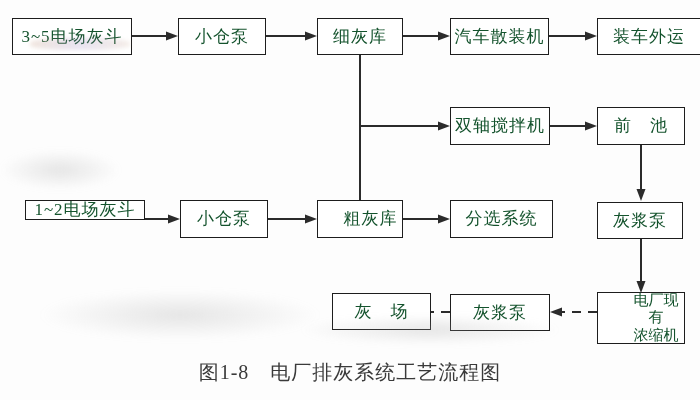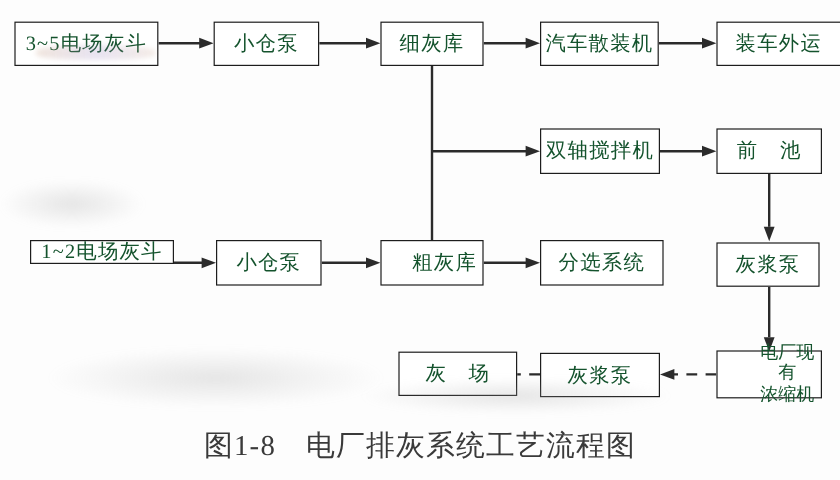--- a/index.html
+++ b/index.html
@@ -12,21 +12,21 @@
     position:absolute;box-sizing:border-box;
     display:flex;align-items:center;justify-content:center;
     border:1.5px solid #1d1d1d;background:#ffffff;
     font-size:17px;color:#14532d;letter-spacing:1px;
     text-align:center;white-space:pre-line;line-height:1.15;
   }
   .node.small{font-size:15px;letter-spacing:0;}
   .connectors{position:absolute;left:0;top:0;width:700px;height:400px;}
   .caption{
     position:absolute;left:150px;top:358px;width:400px;height:28px;
-    line-height:28px;text-align:center;font-size:24px;color:#3a3a3a;
+    line-height:28px;text-align:center;font-size:20px;color:#3a3a3a;
     letter-spacing:1px;
   }
   .smudge{
     position:absolute;border-radius:50%;
     background:radial-gradient(closest-side,rgba(170,170,170,0.28),rgba(170,170,170,0));
     filter:blur(3px);pointer-events:none;
   }
   .smear{
     position:absolute;border-radius:40%;
     background:linear-gradient(90deg,rgba(196,150,120,0.25),rgba(150,130,190,0.22),rgba(196,150,120,0.18));
@@ -113,21 +113,21 @@
   <div class="node" style="left:597px;top:107px;width:88px;height:38px;">前　池</div>
 
   <div class="node" style="left:25px;top:200px;width:120px;height:20px;">1~2电场灰斗</div>
   <div class="node" style="left:180px;top:200px;width:88px;height:38px;">小仓泵</div>
   <div class="node" style="left:317px;top:200px;width:86px;height:38px;padding-left:21px;">粗灰库</div>
   <div class="node" style="left:450px;top:200px;width:103px;height:38px;">分选系统</div>
   <div class="node" style="left:597px;top:202px;width:86px;height:37px;">灰浆泵</div>
 
   <div class="node" style="left:332px;top:293px;width:99px;height:37px;">灰　场</div>
   <div class="node" style="left:450px;top:294px;width:100px;height:37px;">灰浆泵</div>
-  <div class="node small" style="left:597px;top:292px;width:88px;height:40px;padding-left:30px;">电厂现有
+  <div class="node small" style="left:597px;top:292px;width:88px;height:52px;padding-left:30px;">电厂现有
 浓缩机</div>
 
   <div class="caption">图1-8　电厂排灰系统工艺流程图</div>
 
   <div class="smear" style="left:30px;top:38px;width:100px;height:12px;"></div>
   <div class="smudge" style="left:40px;top:290px;width:280px;height:50px;"></div>
   <div class="smudge" style="left:300px;top:315px;width:260px;height:30px;"></div>
   <div class="smudge" style="left:0px;top:150px;width:120px;height:40px;"></div>
 </div>
 

